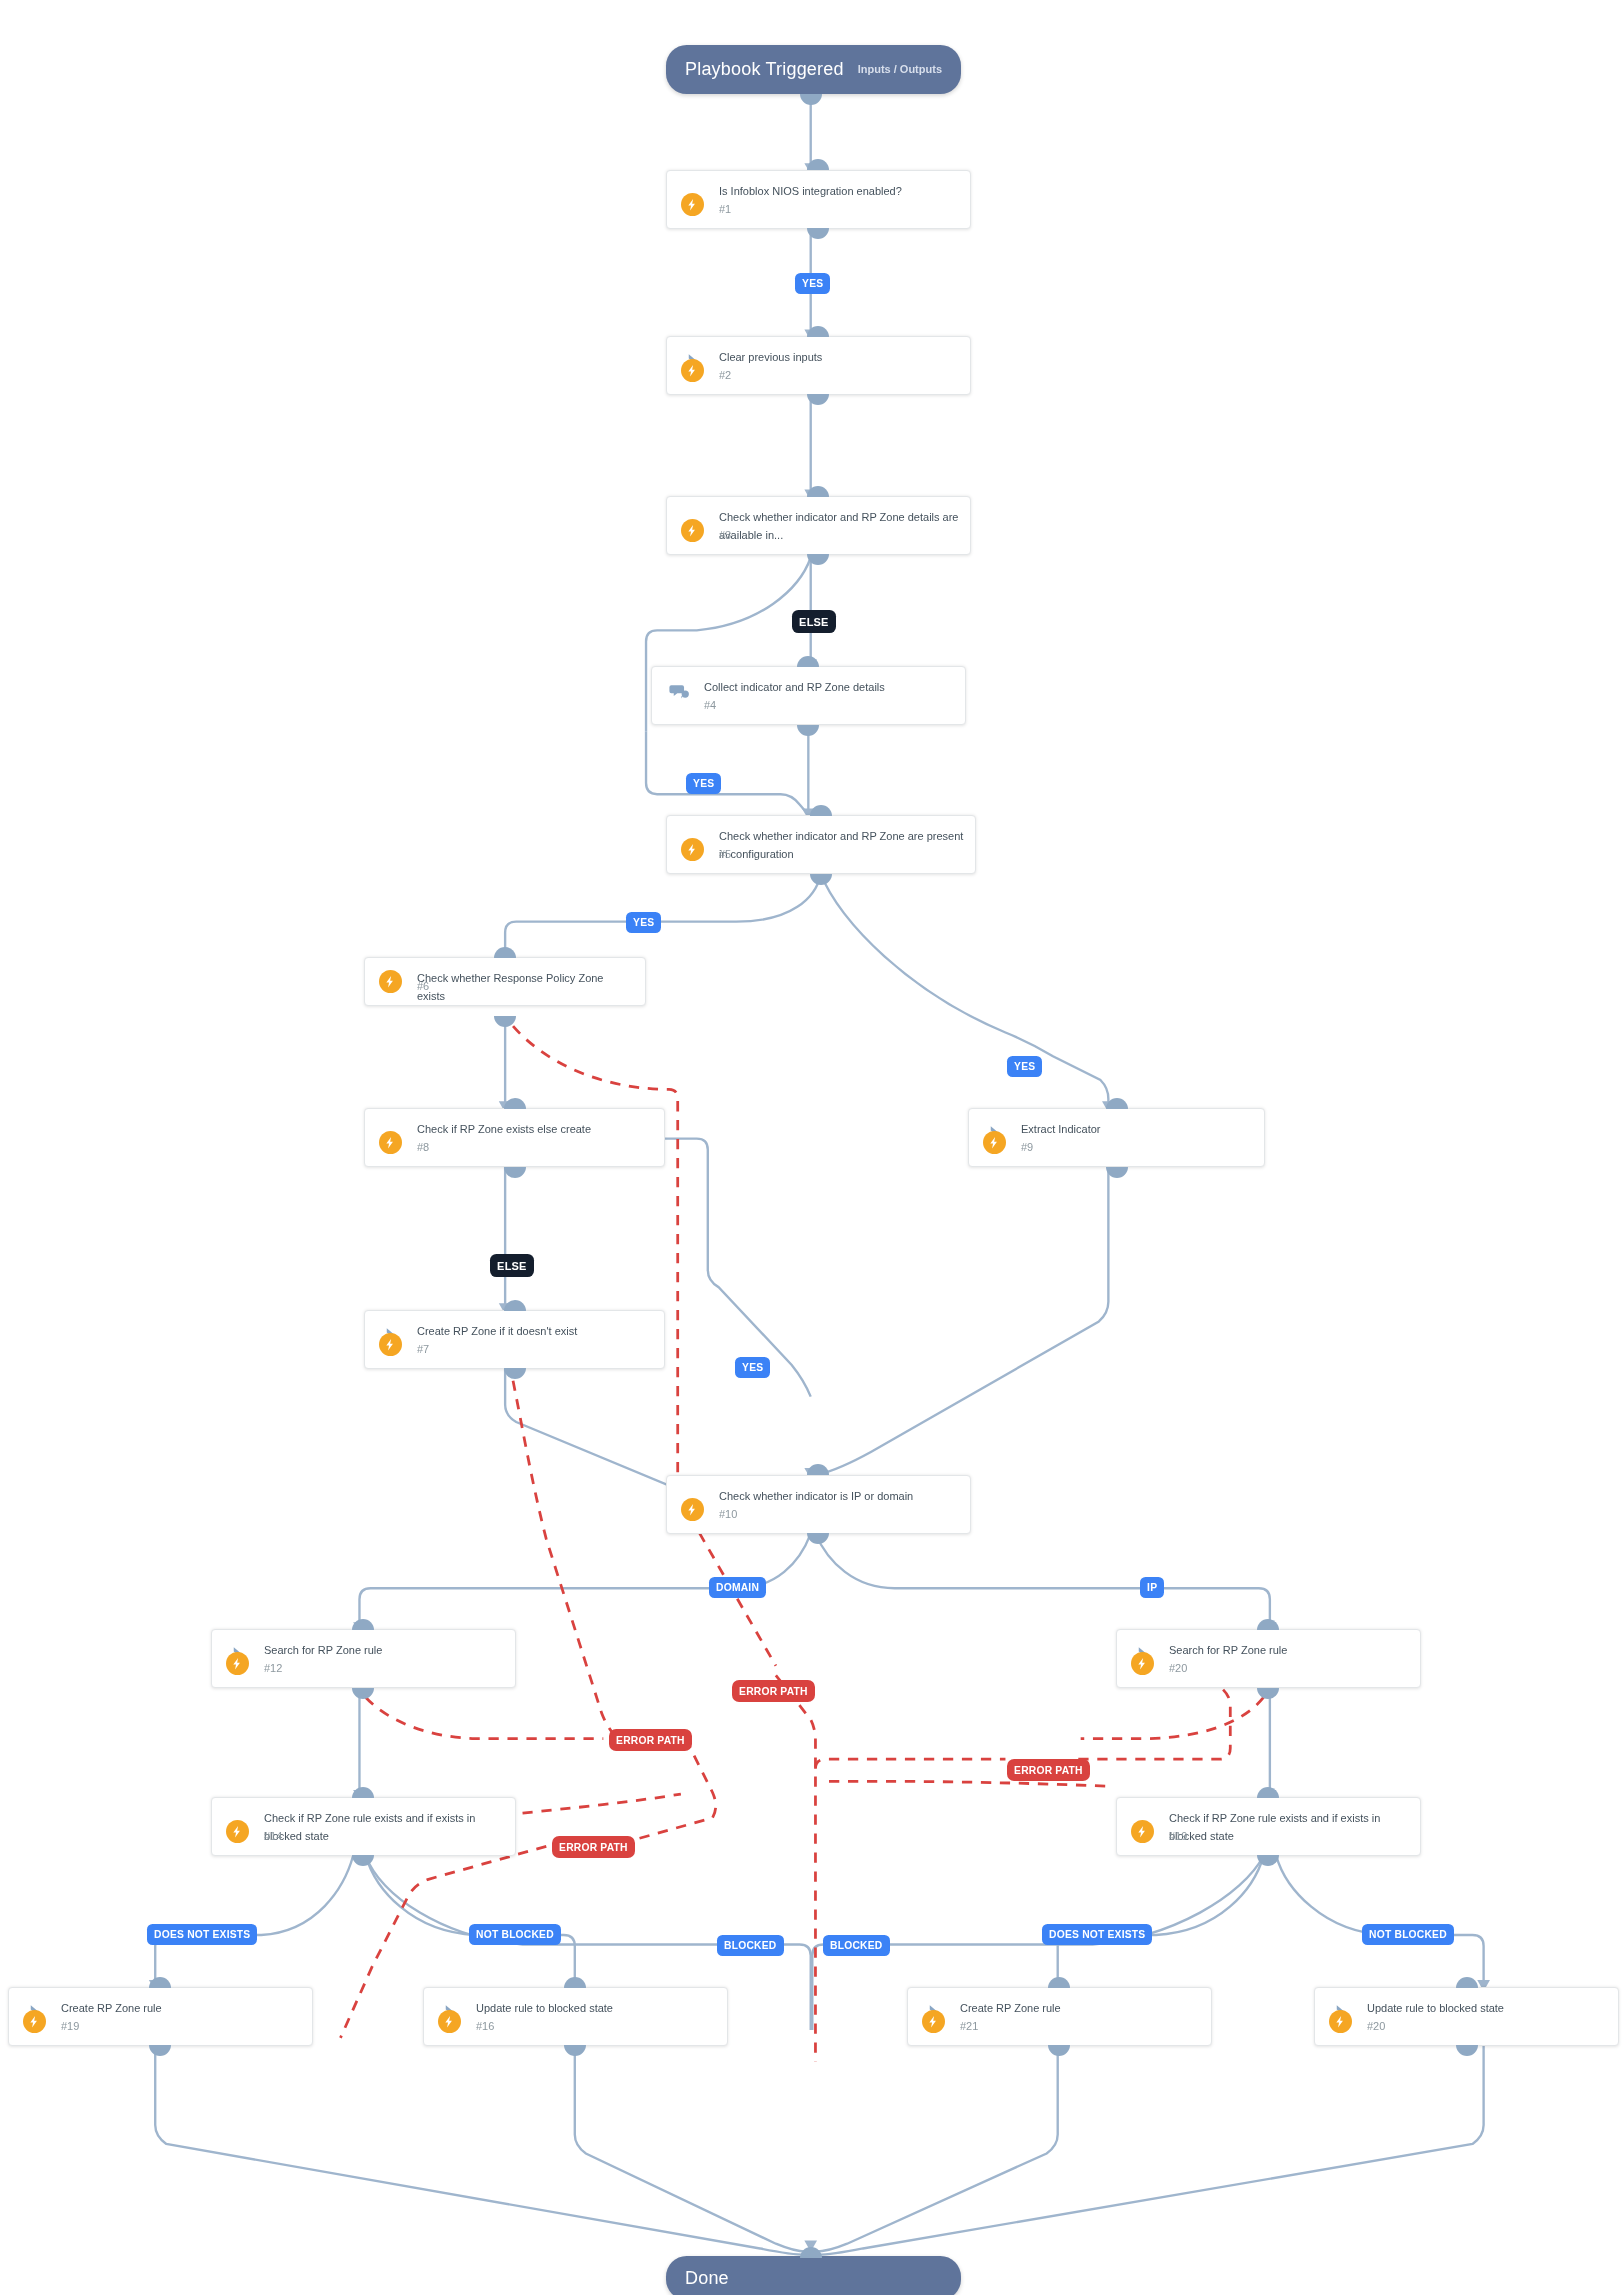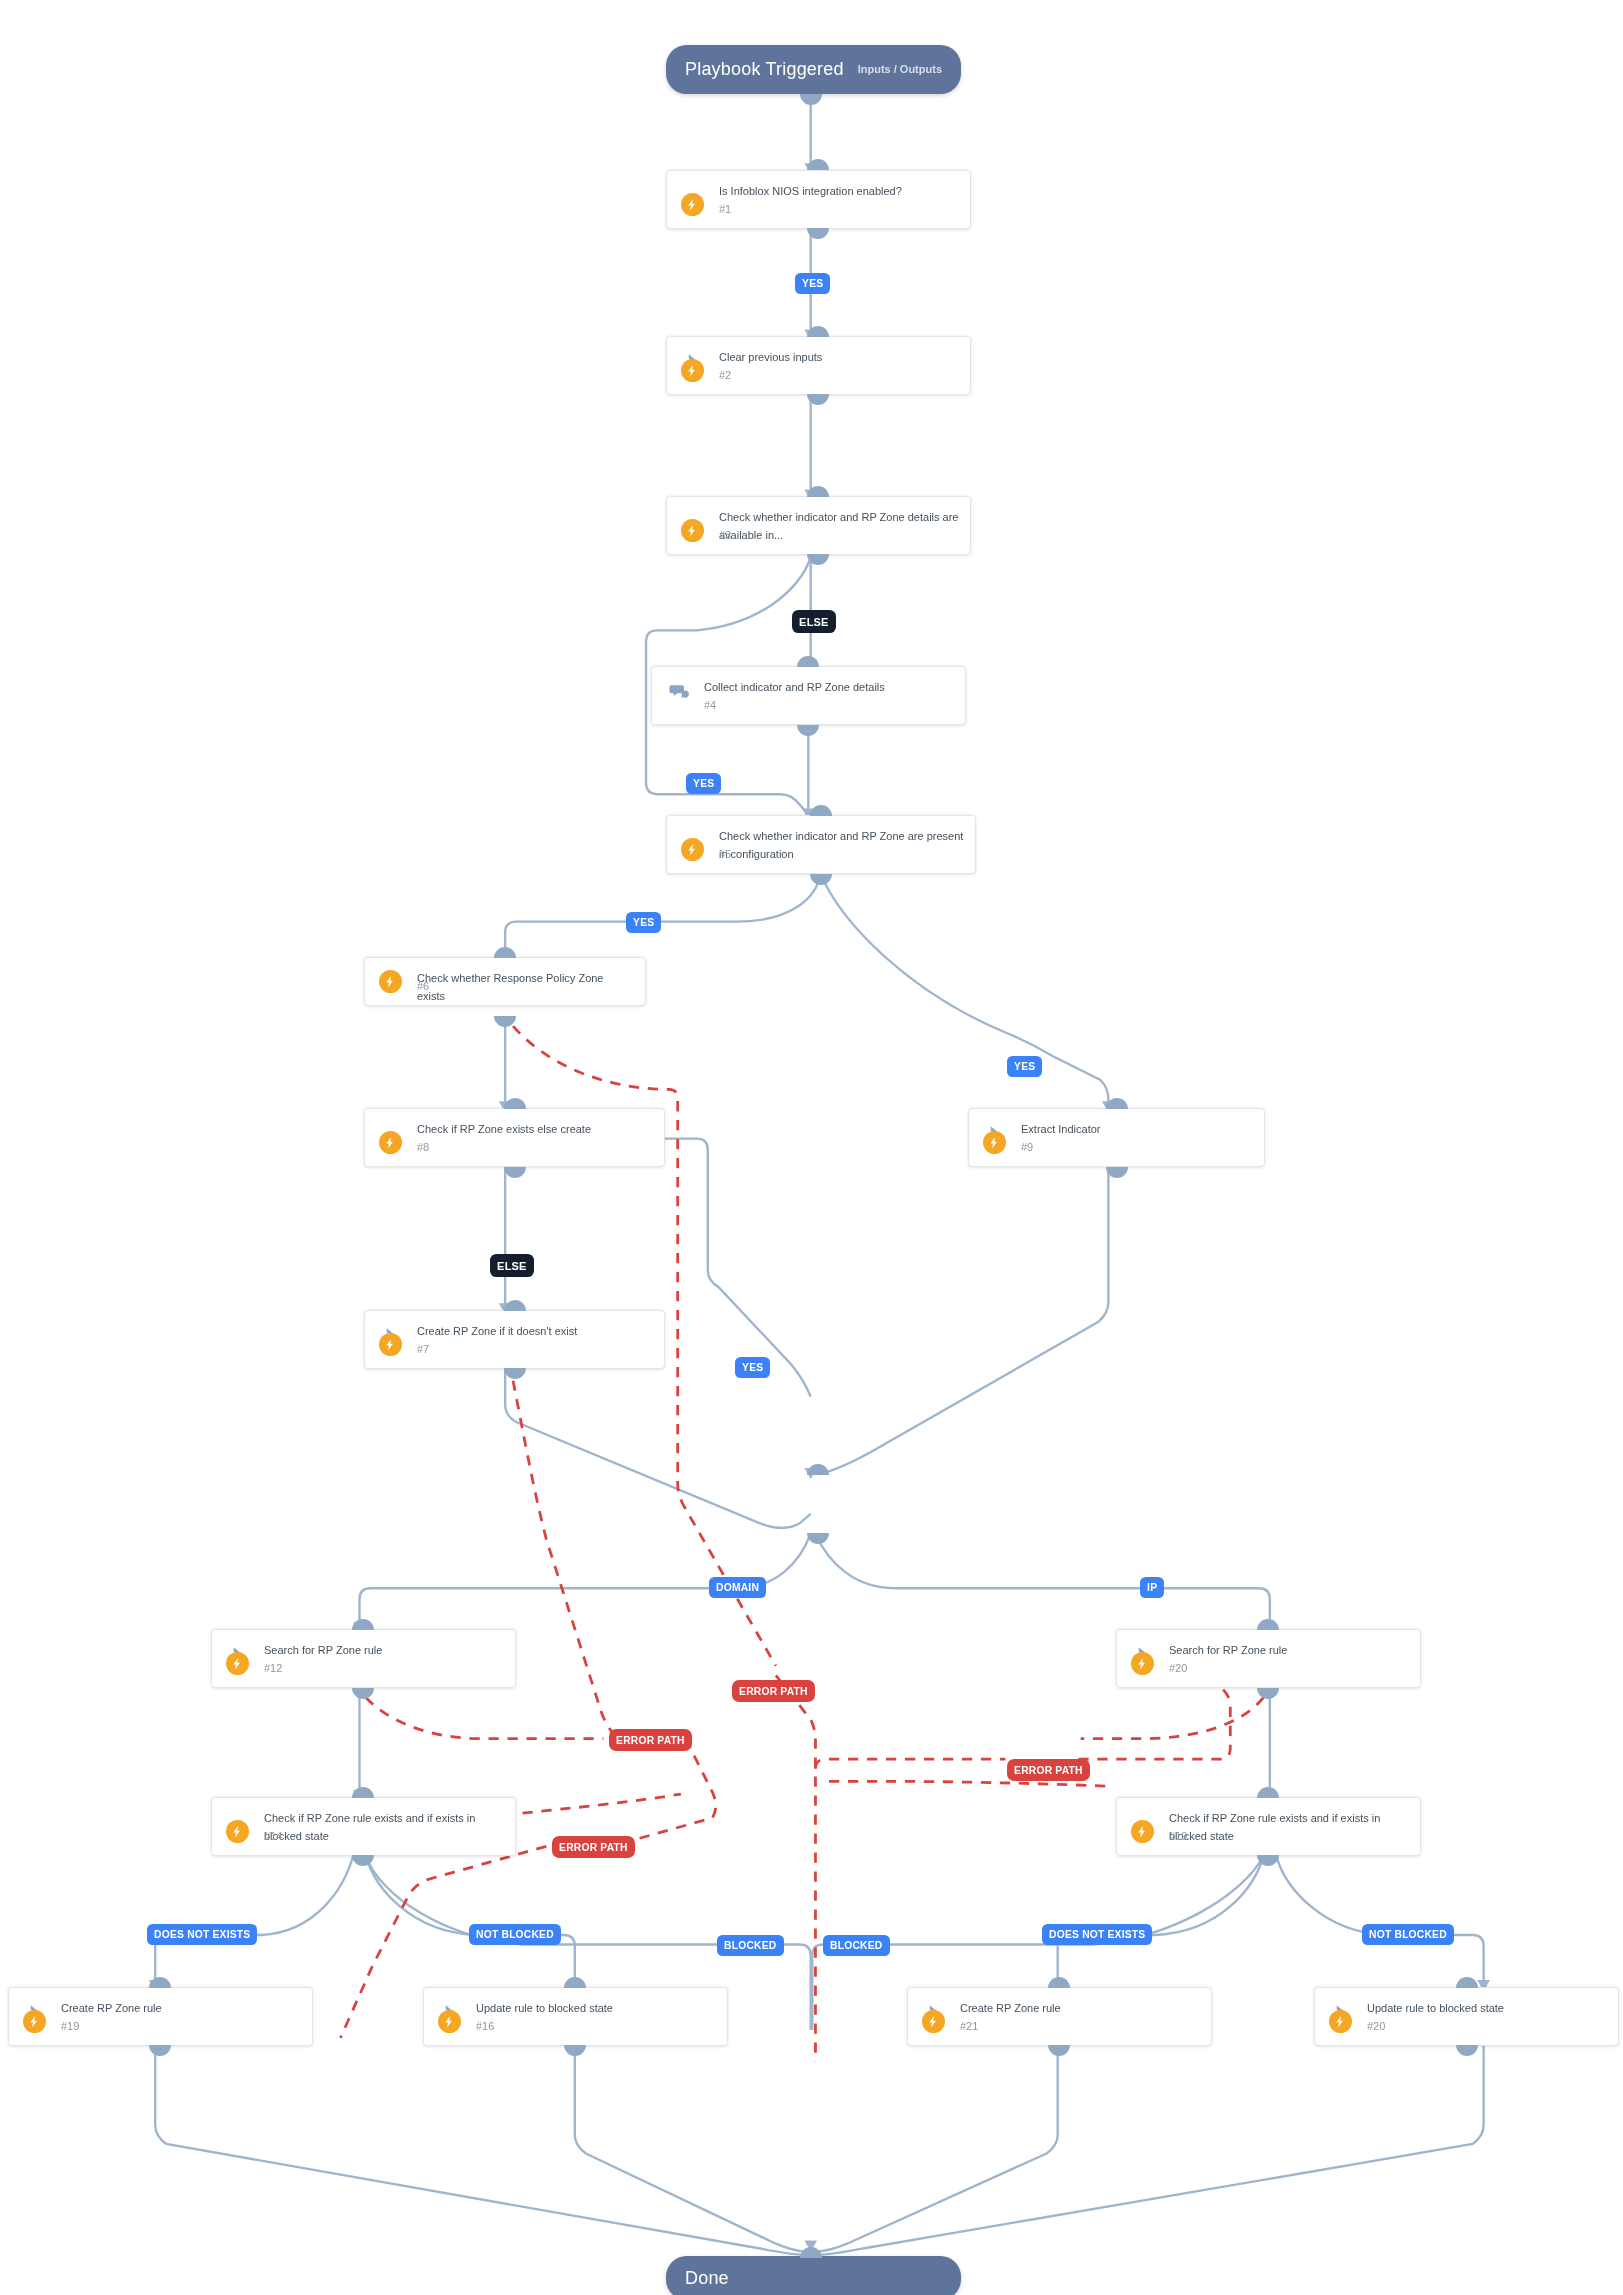--- a/index.html
+++ b/index.html
@@ -390,20 +390,30 @@
         <div class="card-title">Create RP Zone if it doesn't exist</div>
         <span class="badge-bolt">
           <svg width="13.5" height="13.5" viewBox="0 0 17 17">
             <path d="M10.2 1.4 L4.2 9.6 h3.4 l-1.2 6.1 6.1 -8.4 h-3.5 z" fill="#ffffff"></path>
           </svg>
         </span>
         <div class="card-num">#7</div>
       </div>
       <div class="knob top" style="left: 504px; top: 1265px;"></div>
       <div class="knob bottom" style="left: 504px; top: 1333px;"></div>
+      <div class="card" style="left: 666px; top: 1440px; width: 305px; height: 59px;">
+        <span class="card-icon ico-diamond-wrap"><span class="ico-diamond"></span></span>
+        <div class="card-title">Check whether indicator is IP or domain</div>
+        <span class="badge-bolt">
+          <svg width="13.5" height="13.5" viewBox="0 0 17 17">
+            <path d="M10.2 1.4 L4.2 9.6 h3.4 l-1.2 6.1 6.1 -8.4 h-3.5 z" fill="#ffffff"></path>
+          </svg>
+        </span>
+        <div class="card-num">#10</div>
+      </div>
       <div class="knob top" style="left: 807px; top: 1429px;"></div>
       <div class="knob bottom" style="left: 807px; top: 1498px;"></div>
       <div class="card" style="left: 211px; top: 1594px; width: 305px; height: 59px;">
         <span class="card-icon ico-chevron">
           <svg width="20.6" height="20.6" viewBox="0 0 26 26">
             <path d="M6 4 L16.5 13 L6 22 L6 16.5 L10.5 13 L6 9.5 Z" fill="#8aa6c4"></path>
           </svg>
         </span>
         <div class="card-title">Search for RP Zone rule</div>
         <span class="badge-bolt">

